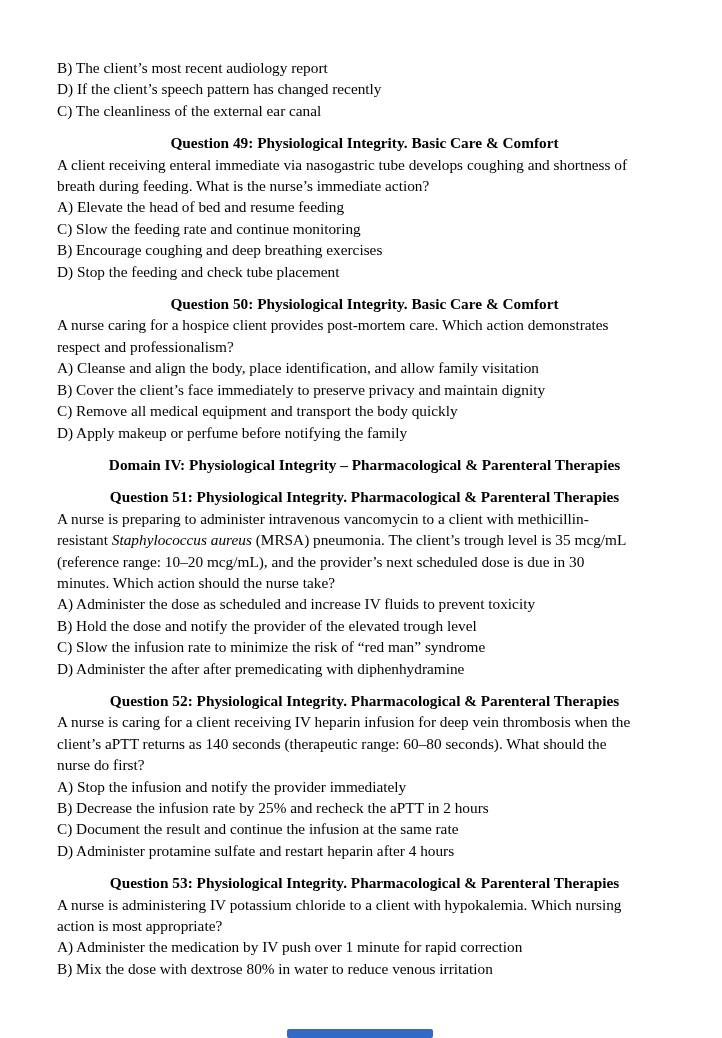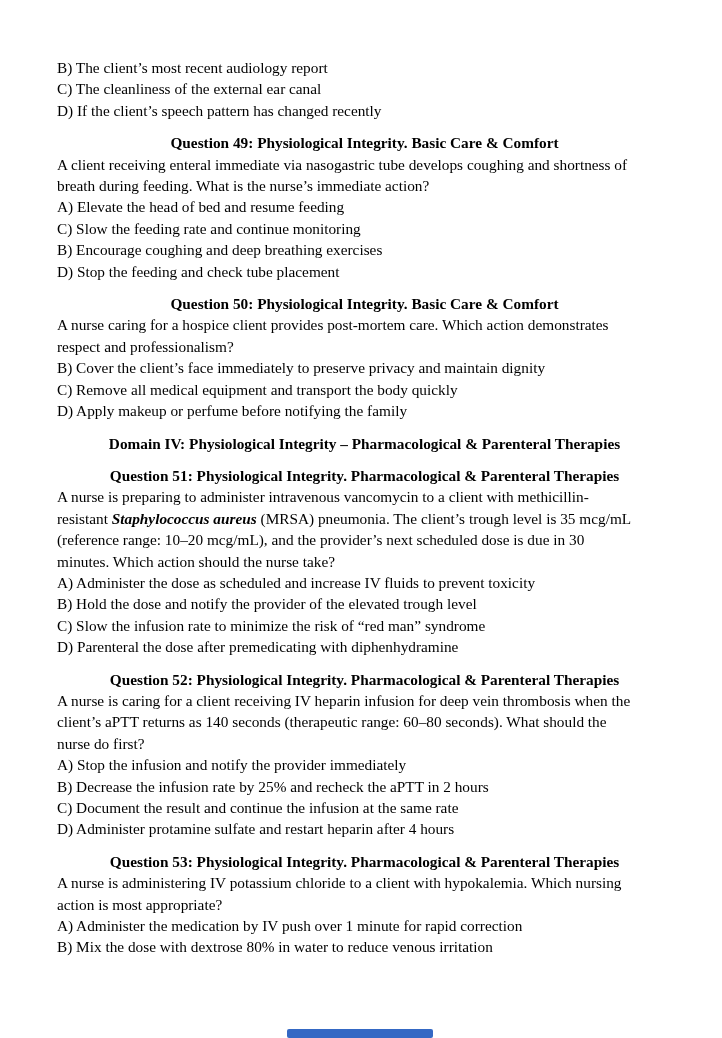--- a/index.html
+++ b/index.html
@@ -27,76 +27,76 @@
   .line {
     line-height: 21.4px;
     white-space: nowrap;
   }
   .heading {
     font-weight: bold;
     text-align: center;
   }
   .italic {
     font-style: italic;
-    font-weight: bold;
   }
   .bottom-bar {
     position: absolute;
     left: 287px;
     top: 1029px;
     width: 146px;
     height: 9px;
     border-radius: 2px;
   }
 </style>
 </head>
 <body>
 
 <div class="page">
   <div class="content">
 
     <div class="para">
       <div class="line">B) The client’s most recent audiology report</div>
+      <div class="line">D) If the client’s speech pattern has changed recently</div>
       <div class="line">C) The cleanliness of the external ear canal</div>
-      <div class="line">D) If the client’s speech pattern has changed recently</div>
     </div>
 
     <div class="para">
       <div class="line heading">Question 49: Physiological Integrity. Basic Care &amp; Comfort</div>
       <div class="line">A client receiving enteral immediate via nasogastric tube develops coughing and shortness of</div>
       <div class="line">breath during feeding. What is the nurse’s immediate action?</div>
       <div class="line">A) Elevate the head of bed and resume feeding</div>
       <div class="line">C) Slow the feeding rate and continue monitoring</div>
       <div class="line">B) Encourage coughing and deep breathing exercises</div>
       <div class="line">D) Stop the feeding and check tube placement</div>
     </div>
 
     <div class="para">
       <div class="line heading">Question 50: Physiological Integrity. Basic Care &amp; Comfort</div>
       <div class="line">A nurse caring for a hospice client provides post-mortem care. Which action demonstrates</div>
       <div class="line">respect and professionalism?</div>
+      <div class="line">A) Cleanse and align the body, place identification, and allow family visitation</div>
       <div class="line">B) Cover the client’s face immediately to preserve privacy and maintain dignity</div>
       <div class="line">C) Remove all medical equipment and transport the body quickly</div>
       <div class="line">D) Apply makeup or perfume before notifying the family</div>
     </div>
 
     <div class="para">
       <div class="line heading">Domain IV: Physiological Integrity – Pharmacological &amp; Parenteral Therapies</div>
     </div>
 
     <div class="para">
       <div class="line heading">Question 51: Physiological Integrity. Pharmacological &amp; Parenteral Therapies</div>
       <div class="line">A nurse is preparing to administer intravenous vancomycin to a client with methicillin-</div>
       <div class="line"><span>resistant </span><span class="italic">Staphylococcus aureus</span><span> (MRSA) pneumonia. The client’s trough level is 35 mcg/mL</span></div>
       <div class="line">(reference range: 10–20 mcg/mL), and the provider’s next scheduled dose is due in 30</div>
       <div class="line">minutes. Which action should the nurse take?</div>
       <div class="line">A) Administer the dose as scheduled and increase IV fluids to prevent toxicity</div>
       <div class="line">B) Hold the dose and notify the provider of the elevated trough level</div>
       <div class="line">C) Slow the infusion rate to minimize the risk of “red man” syndrome</div>
-      <div class="line">D) Parenteral the dose after premedicating with diphenhydramine</div>
+      <div class="line">D) Administer the after after premedicating with diphenhydramine</div>
     </div>
 
     <div class="para">
       <div class="line heading">Question 52: Physiological Integrity. Pharmacological &amp; Parenteral Therapies</div>
       <div class="line">A nurse is caring for a client receiving IV heparin infusion for deep vein thrombosis when the</div>
       <div class="line">client’s aPTT returns as 140 seconds (therapeutic range: 60–80 seconds). What should the</div>
       <div class="line">nurse do first?</div>
       <div class="line">A) Stop the infusion and notify the provider immediately</div>
       <div class="line">B) Decrease the infusion rate by 25% and recheck the aPTT in 2 hours</div>
       <div class="line">C) Document the result and continue the infusion at the same rate</div>

